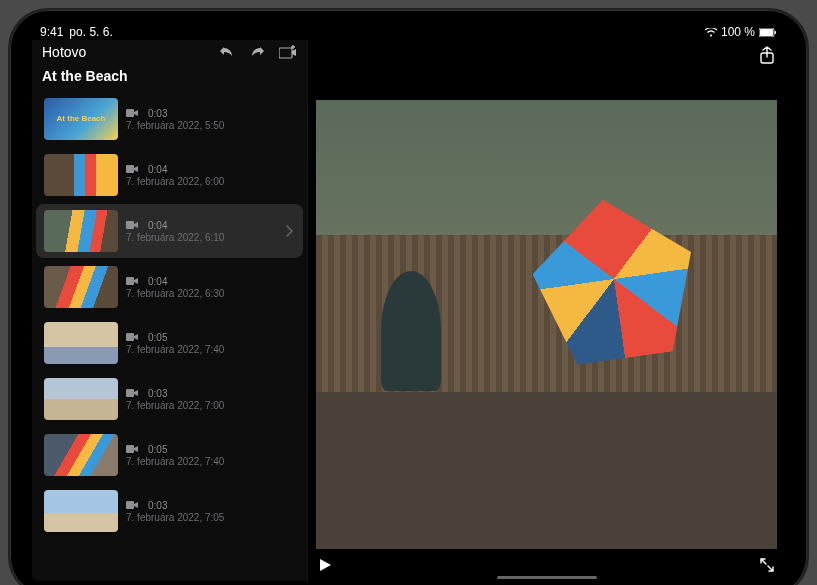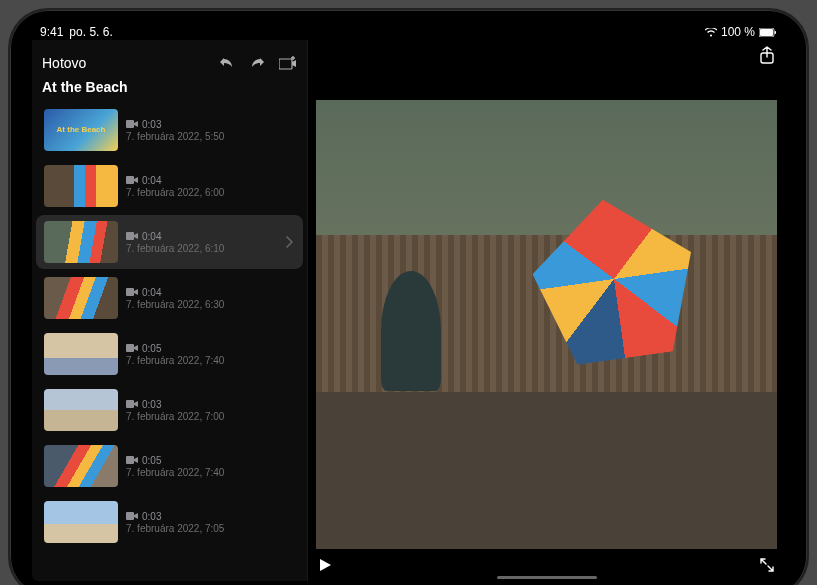--- a/index.html
+++ b/index.html
@@ -62,21 +62,20 @@
   display: flex;
   flex-direction: column;
   border-right: 1px solid #1a1a1a;
 }
 
 .sidebar-header {
   padding: 4px 10px 8px 10px;
   display: flex;
   justify-content: space-between;
   align-items: center;
-  margin-top: 11px;
 }
 
 .done-btn { color: #fff; font-size: 14px; }
 
 .top-tools { display: flex; gap: 14px; align-items: center; }
 .tool-ico { color: #b0b0b0; cursor: pointer; }
 .tool-ico svg { display: block; }
 
 .project-title {
   color: #fff;
@@ -112,21 +111,21 @@
   display: flex;
   align-items: center;
   justify-content: center;
   overflow: hidden;
   font-size: 9px;
   color: #fff;
   position: relative;
 }
 
 .clip-info { flex: 1; min-width: 0; }
-.clip-row1 { display: flex; align-items: center; gap: 4px; }
+.clip-row1 { display: flex; align-items: center; gap: 10px; }
 .clip-cam { color: #8e8e93; }
 .clip-cam svg { display: block; width: 12px; height: 10px; }
 .clip-duration { color: #8e8e93; font-size: 10px; }
 .clip-date { color: #6e6e73; font-size: 10px; margin-top: 1px; }
 
 .chevron { color: #666; position: absolute; right: 10px; }
 .chevron svg { display: block; }
 
 .sidebar-footer {
   padding: 10px 12px 6px 12px;

